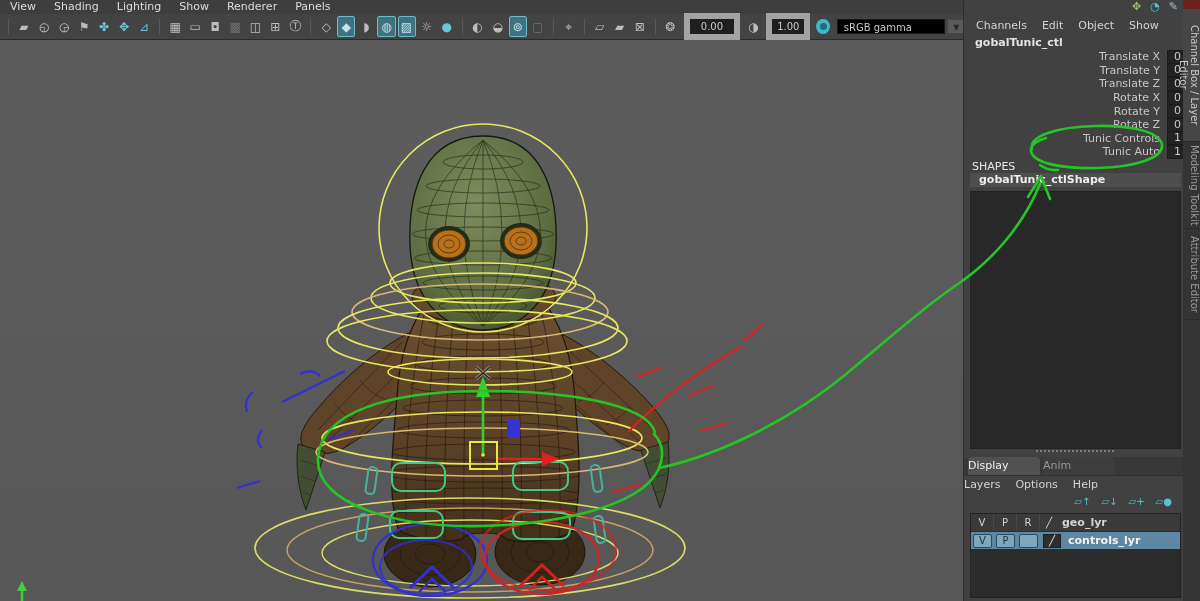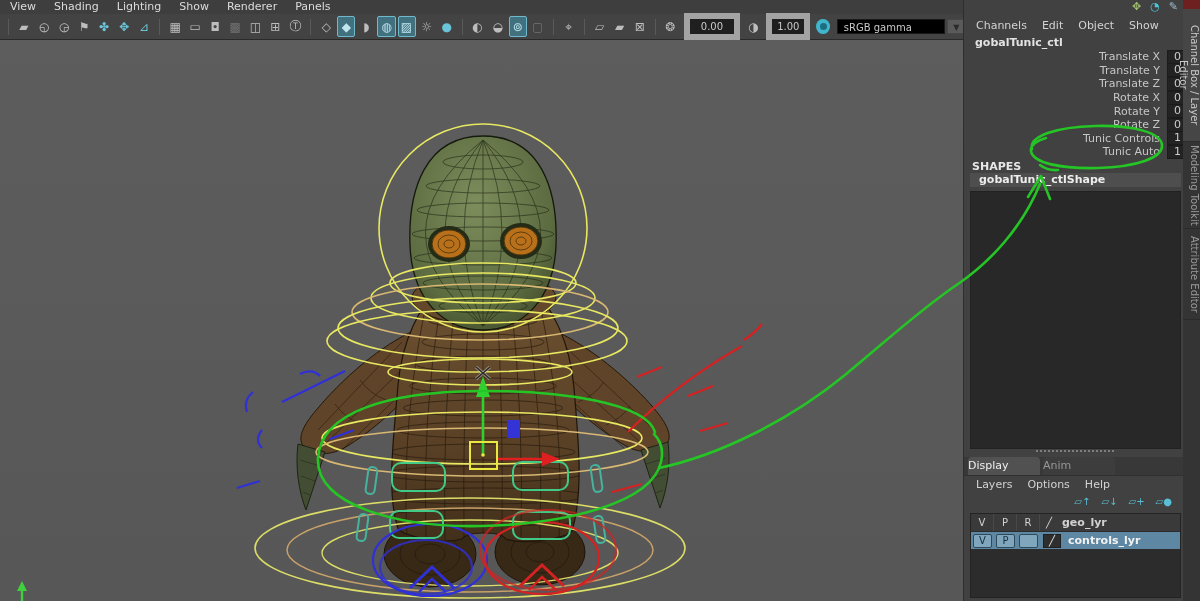--- a/index.html
+++ b/index.html
@@ -40,34 +40,34 @@
                border-left:1px solid #2e2e2e;font-size:11px;color:#c8c8c8;}
   #cb-icons{position:absolute;top:0px;right:6px;display:flex;gap:9px;height:14px;align-items:center;}
   #cb-icons span{font-size:11px;line-height:14px;}
   #cb-menu{position:absolute;top:19px;left:12px;display:flex;gap:15px;color:#d2d2d2;}
   #cb-object{position:absolute;top:36px;left:11px;font-weight:bold;color:#e3e3e3;}
   #cb-rows{position:absolute;top:50px;left:0;width:220px;padding-left:47px;}
   .cb-row{display:flex;align-items:center;justify-content:flex-end;height:13.6px;padding-right:4px;}
   .cb-label{color:#c6c6c6;margin-right:7px;white-space:nowrap;}
   .cb-value{width:52px;height:12px;line-height:12px;background:#232323;border:1px solid #1b1b1b;
             color:#cccccc;padding-left:6px;}
-  #cb-shapes{position:absolute;top:160px;left:8px;font-weight:bold;color:#e6e6e6;}
+  #cb-shapes{position:absolute;top:160px;left:8px;font-weight:normal;color:#e6e6e6;}
   #cb-shape-row{position:absolute;top:173px;left:6px;right:3px;height:14px;background:#4e4e4e;
                 font-weight:bold;color:#ededed;padding-left:9px;line-height:14px;}
   #cb-dark{position:absolute;top:191px;left:6px;right:3px;height:256px;background:#282828;
            border:1px solid #212121;}
   #cb-dots{position:absolute;top:450px;left:72px;width:78px;border-top:2px dotted #7d7d7d;}
 
   
   #layer-editor{position:absolute;top:457px;left:0;right:0;bottom:0;}
   #le-tabs{display:flex;height:18px;background:#383838;padding-left:4px;border-bottom:1px solid #303030;}
   .le-tab{width:72px;text-align:left;line-height:18px;border-radius:4px 4px 0 0;margin-right:3px;}
   .le-tab.active{background:#515151;color:#efefef;}
   .le-tab.inactive{background:#3d3d3d;color:#969696;}
-  #le-menu{display:flex;gap:15px;height:16px;align-items:center;padding-left:12px;color:#d2d2d2;}
+  #le-menu{display:flex;gap:15px;height:16px;align-items:center;color:#d2d2d2;}
   #le-icons{display:flex;justify-content:flex-end;gap:11px;height:19px;align-items:center;
             padding-right:12px;color:#58bfd4;font-size:10px;}
   #le-list{position:absolute;top:56px;left:6px;right:3px;bottom:3px;background:#2c2c2c;border:1px solid #232323;}
   .layer-row{display:flex;align-items:center;height:17px;font-size:10px;}
   .layer-row.plain{background:#3a3a3a;border-bottom:1px solid #2c2c2c;color:#d2d2d2;}
   .layer-row.selected{background:#5d87a3;color:#f2f2f2;}
   .lcell{width:22px;text-align:center;border-right:1px solid #484848;line-height:17px;}
   .lbox{width:17px;height:12px;border:1px solid #2d4a5c;background:#7fa6bd;border-radius:2px;
         color:#15303e;text-align:center;line-height:12px;margin:0 2px;}
   .ldiag{width:18px;text-align:center;color:#d8d8d8;}

